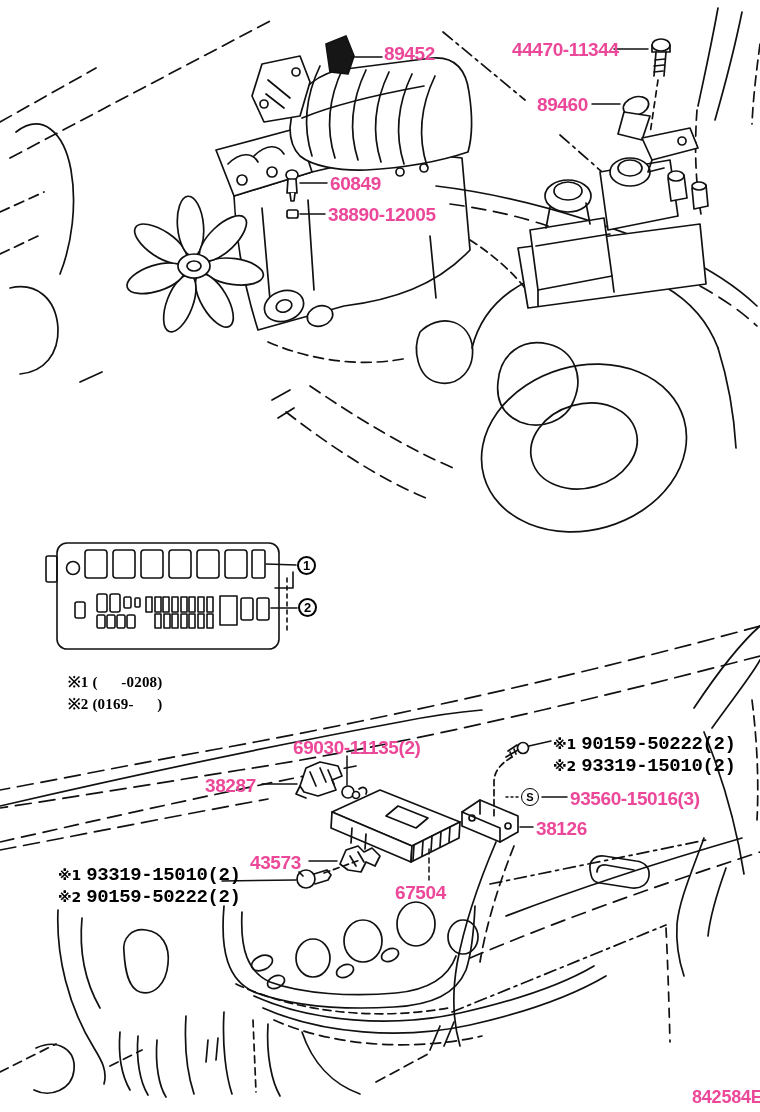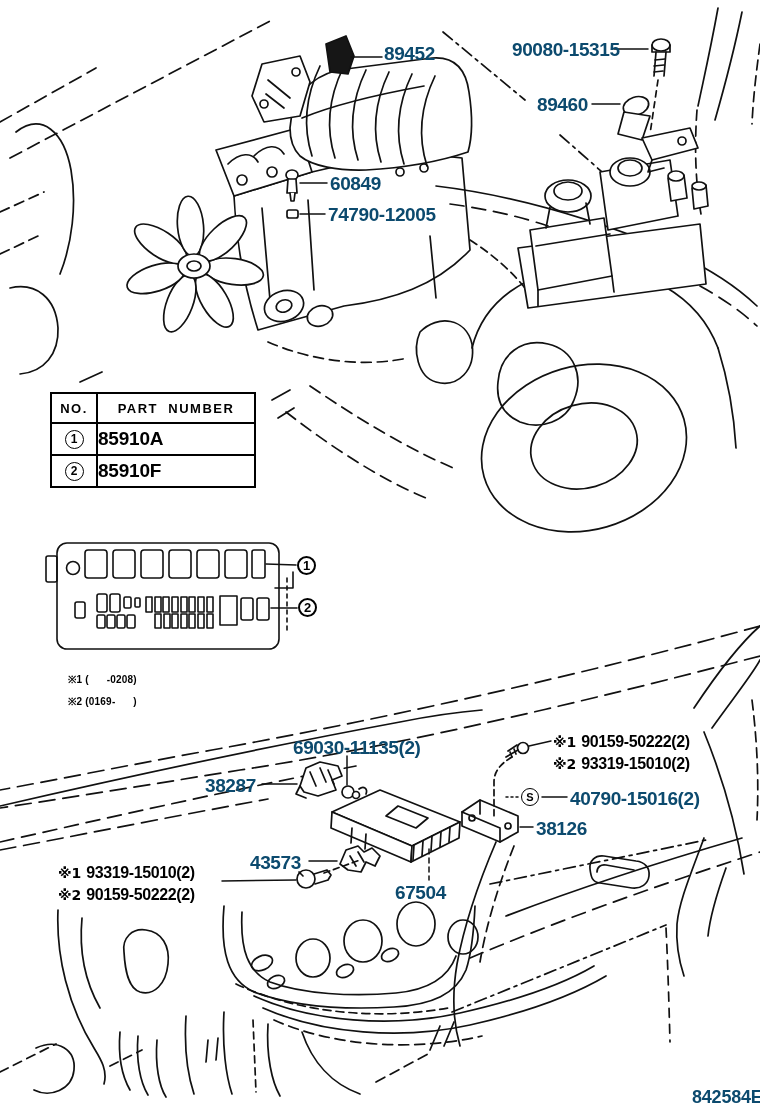--- a/index.html
+++ b/index.html
@@ -4,34 +4,34 @@
 <style>
   html,body{margin:0;padding:0;background:#e8e8e8;}
   .stage{
     position:relative;width:760px;height:1112px;background:#ffffff;
     font-family:"Liberation Sans",sans-serif;color:#000;overflow:hidden;
     margin:0 auto;
   }
   .art{position:absolute;left:0;top:0;width:760px;height:1112px;}
   .lbl{
     position:absolute;font-weight:700;font-size:19px;line-height:1;
-    letter-spacing:-0.4px;white-space:pre;color:#0c4a6e;
+    letter-spacing:-0.4px;white-space:pre;color:#ec4899;
   }
   .note{
-    position:absolute;font-weight:700;font-size:10px;line-height:1;
+    position:absolute;font-weight:700;font-size:15px;line-height:1;
     letter-spacing:0.2px;white-space:pre;
-    font-family:Liberation Sans, sans-serif;
+    font-family:Liberation Serif, serif;
   }
   .starred{position:absolute;display:flex;flex-direction:column;gap:4px;}
   .srow{display:flex;align-items:baseline;gap:5px;height:18px;white-space:pre;}
   .star{
     font-weight:700;font-size:14px;
     font-family:"DejaVu Sans","Liberation Sans",sans-serif;
   }
-  .snum{font-weight:700;font-size:16px;letter-spacing:-0.4px;}
+  .snum{font-weight:700;font-size:19px;letter-spacing:-0.4px;font-family:Liberation Mono, monospace;}
   .callout{
     position:absolute;width:19px;height:19px;border:2px solid #000;border-radius:50%;
     display:flex;align-items:center;justify-content:center;
     font-size:13px;font-weight:700;background:#fff;box-sizing:border-box;
   }
   .s-circ{
     position:absolute;width:18px;height:18px;border:1.8px solid #000;border-radius:50%;
     display:flex;align-items:center;justify-content:center;
     font-size:11px;font-weight:700;background:#fff;box-sizing:border-box;
   }
@@ -343,64 +343,46 @@
         <path d="M506,797 L518,797" stroke-dasharray="2 3"></path>
         <path d="M520,827 L533,827"></path>
         <path d="M309,861 L337,861"></path>
         <path d="M222,881 L296,880"></path>
         <path d="M429,849 L429,880" stroke-dasharray="5 4"></path>
       </g>
     </g>
   </svg>
 
   <div class="lbl" style="left:384px;top:44px">89452</div>
-  <div class="lbl" style="left:512px;top:40px">90080-15315</div>
+  <div class="lbl" style="left:512px;top:40px">44470-11344</div>
   <div class="lbl" style="left:537px;top:95px">89460</div>
   <div class="lbl" style="left:330px;top:174px">60849</div>
-  <div class="lbl" style="left:328px;top:205px">74790-12005</div>
-
-  <table class="parts-table">
-    <thead>
-      <tr>
-        <th class="col-no">NO.</th>
-        <th class="col-pn">PART  NUMBER</th>
-      </tr>
-    </thead>
-    <tbody>
-      <tr>
-        <td class="no-cell"><span class="circ">1</span></td>
-        <td class="pn">85910A</td>
-      </tr>
-      <tr>
-        <td class="no-cell"><span class="circ">2</span></td>
-        <td class="pn">85910F</td>
-      </tr>
-    </tbody>
-  </table>
+  <div class="lbl" style="left:328px;top:205px">38890-12005</div>
+
 
   <div class="callout" style="left:297px;top:556px">1</div>
   <div class="callout" style="left:298px;top:598px">2</div>
 
   <div class="note" style="left:68px;top:675px">※1 (      -0208)</div>
   <div class="note" style="left:68px;top:697px">※2 (0169-      )</div>
 
   <div class="lbl" style="left:293px;top:738px">69030-11135(2)</div>
   <div class="lbl" style="left:205px;top:776px">38287</div>
 
   <div class="starred" style="left:553px;top:733px">
     <div class="srow">
       <span class="star">※1</span><span class="snum">90159-50222(2)</span>
     </div>
     <div class="srow">
       <span class="star">※2</span><span class="snum">93319-15010(2)</span>
     </div>
   </div>
 
   <div class="s-circ" style="left:521px;top:788px">S</div>
-  <div class="lbl" style="left:570px;top:789px">40790-15016(2)</div>
+  <div class="lbl" style="left:570px;top:789px">93560-15016(3)</div>
   <div class="lbl" style="left:536px;top:819px">38126</div>
   <div class="lbl" style="left:250px;top:853px">43573</div>
 
   <div class="starred" style="left:58px;top:864px">
     <div class="srow">
       <span class="star">※1</span><span class="snum">93319-15010(2)</span>
     </div>
     <div class="srow">
       <span class="star">※2</span><span class="snum">90159-50222(2)</span>
     </div>

